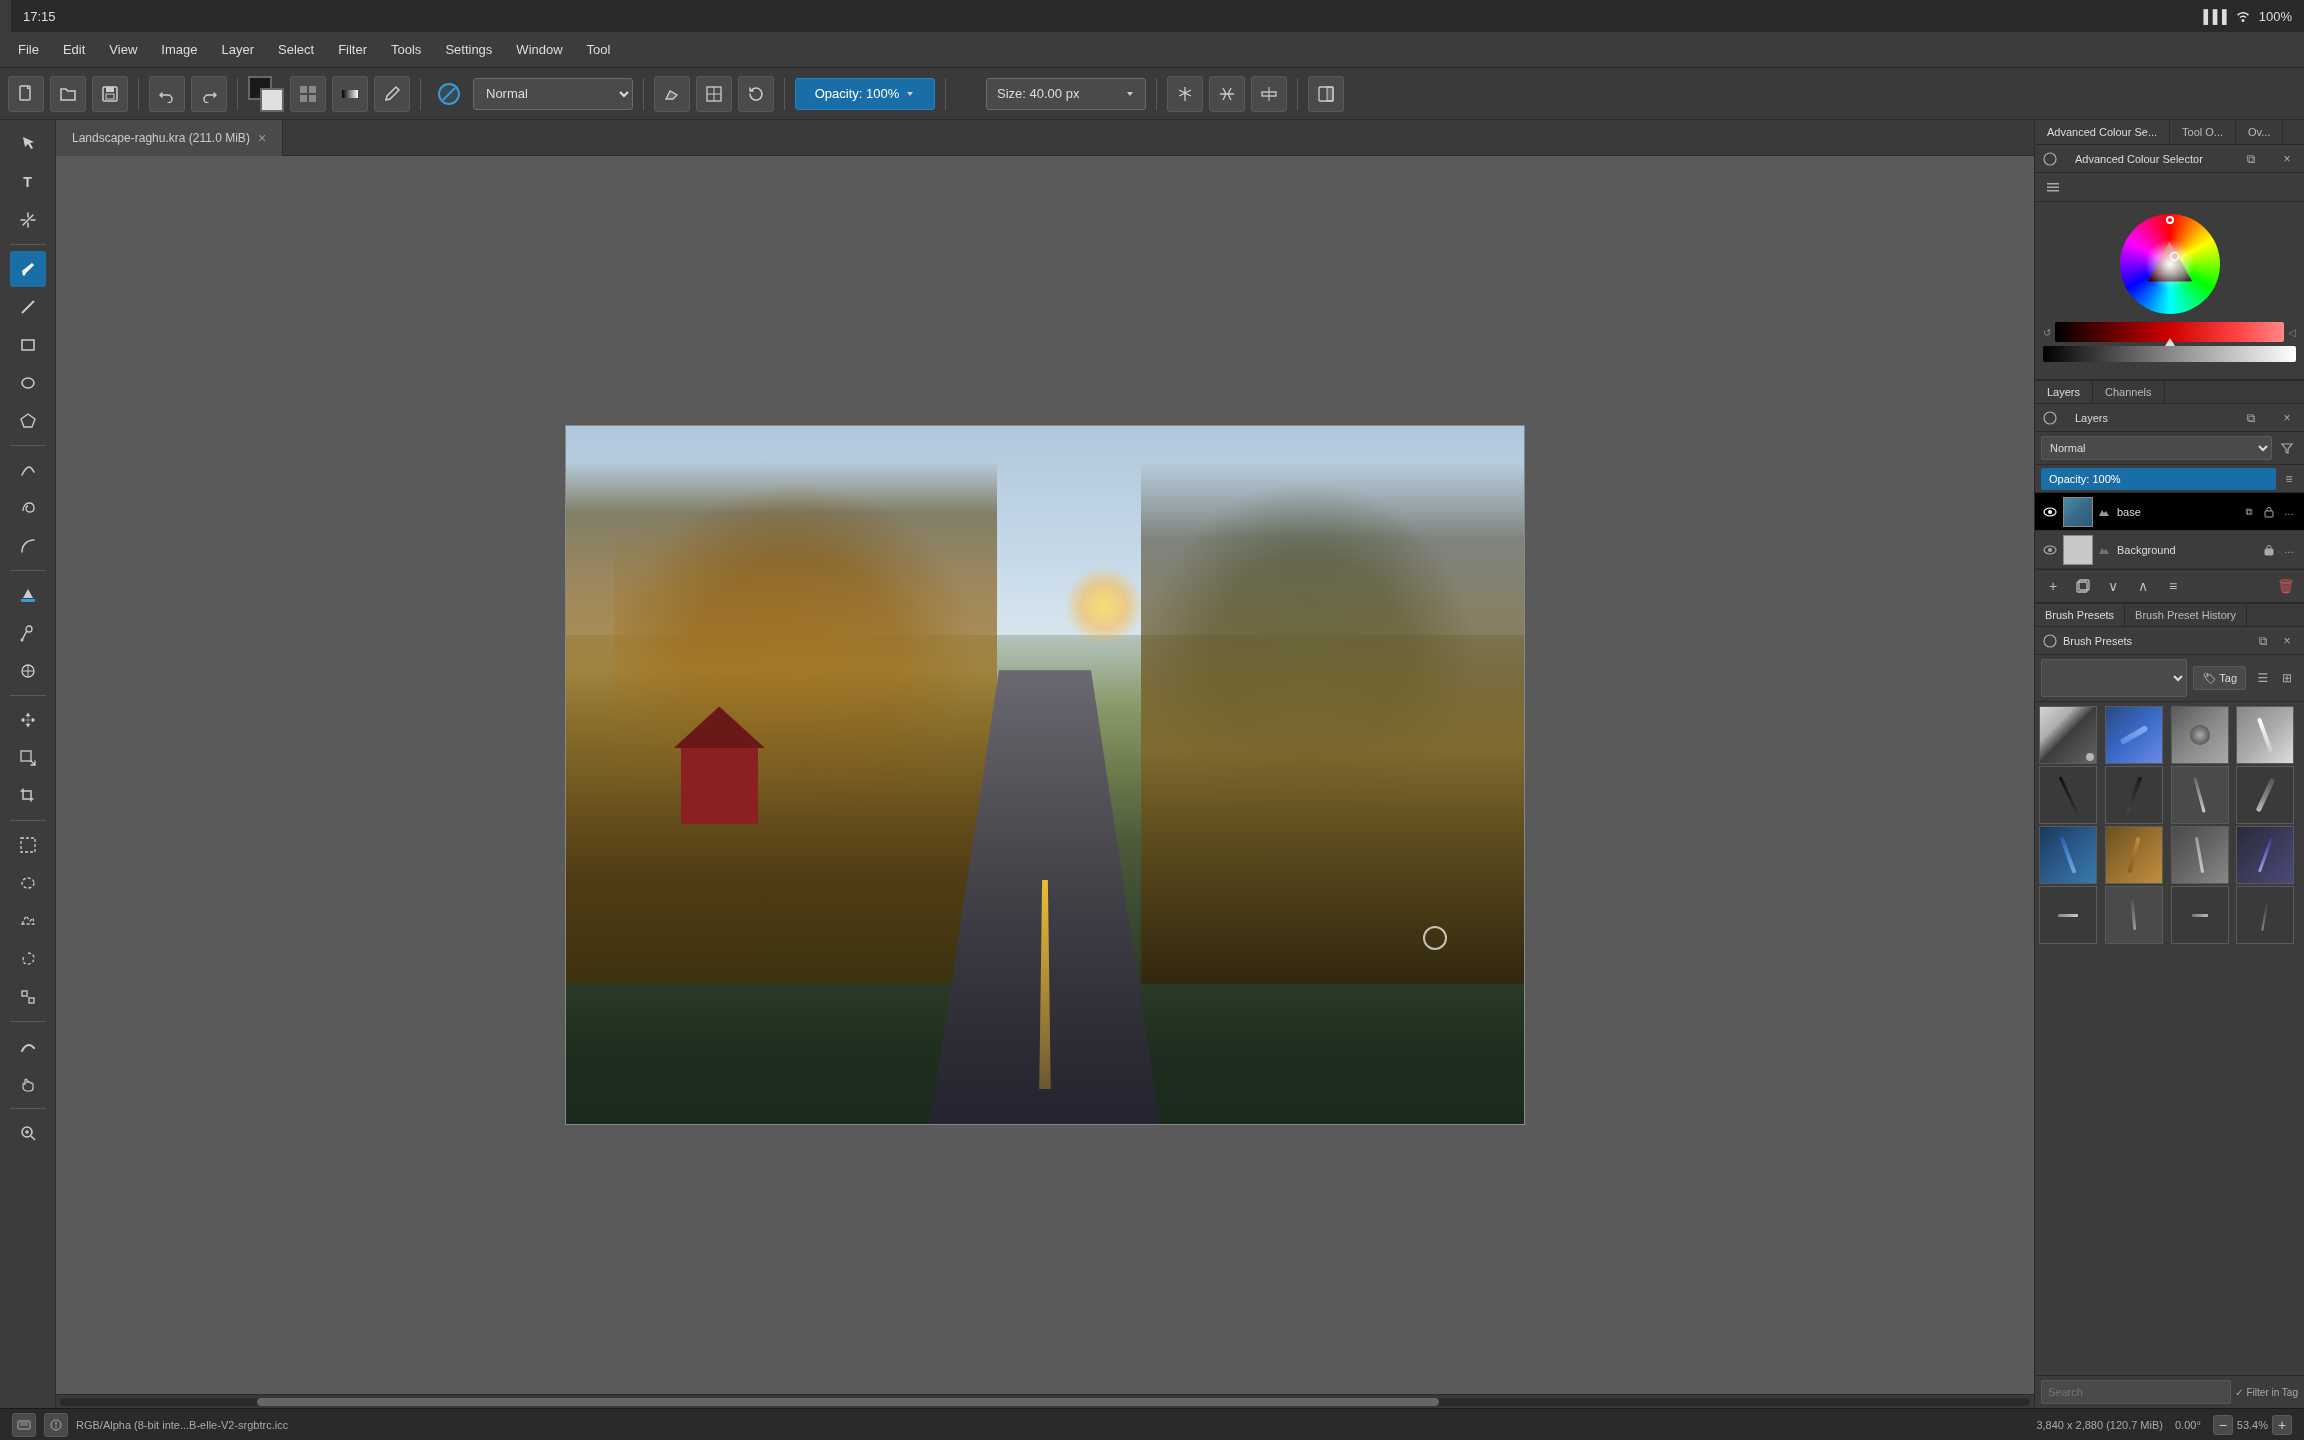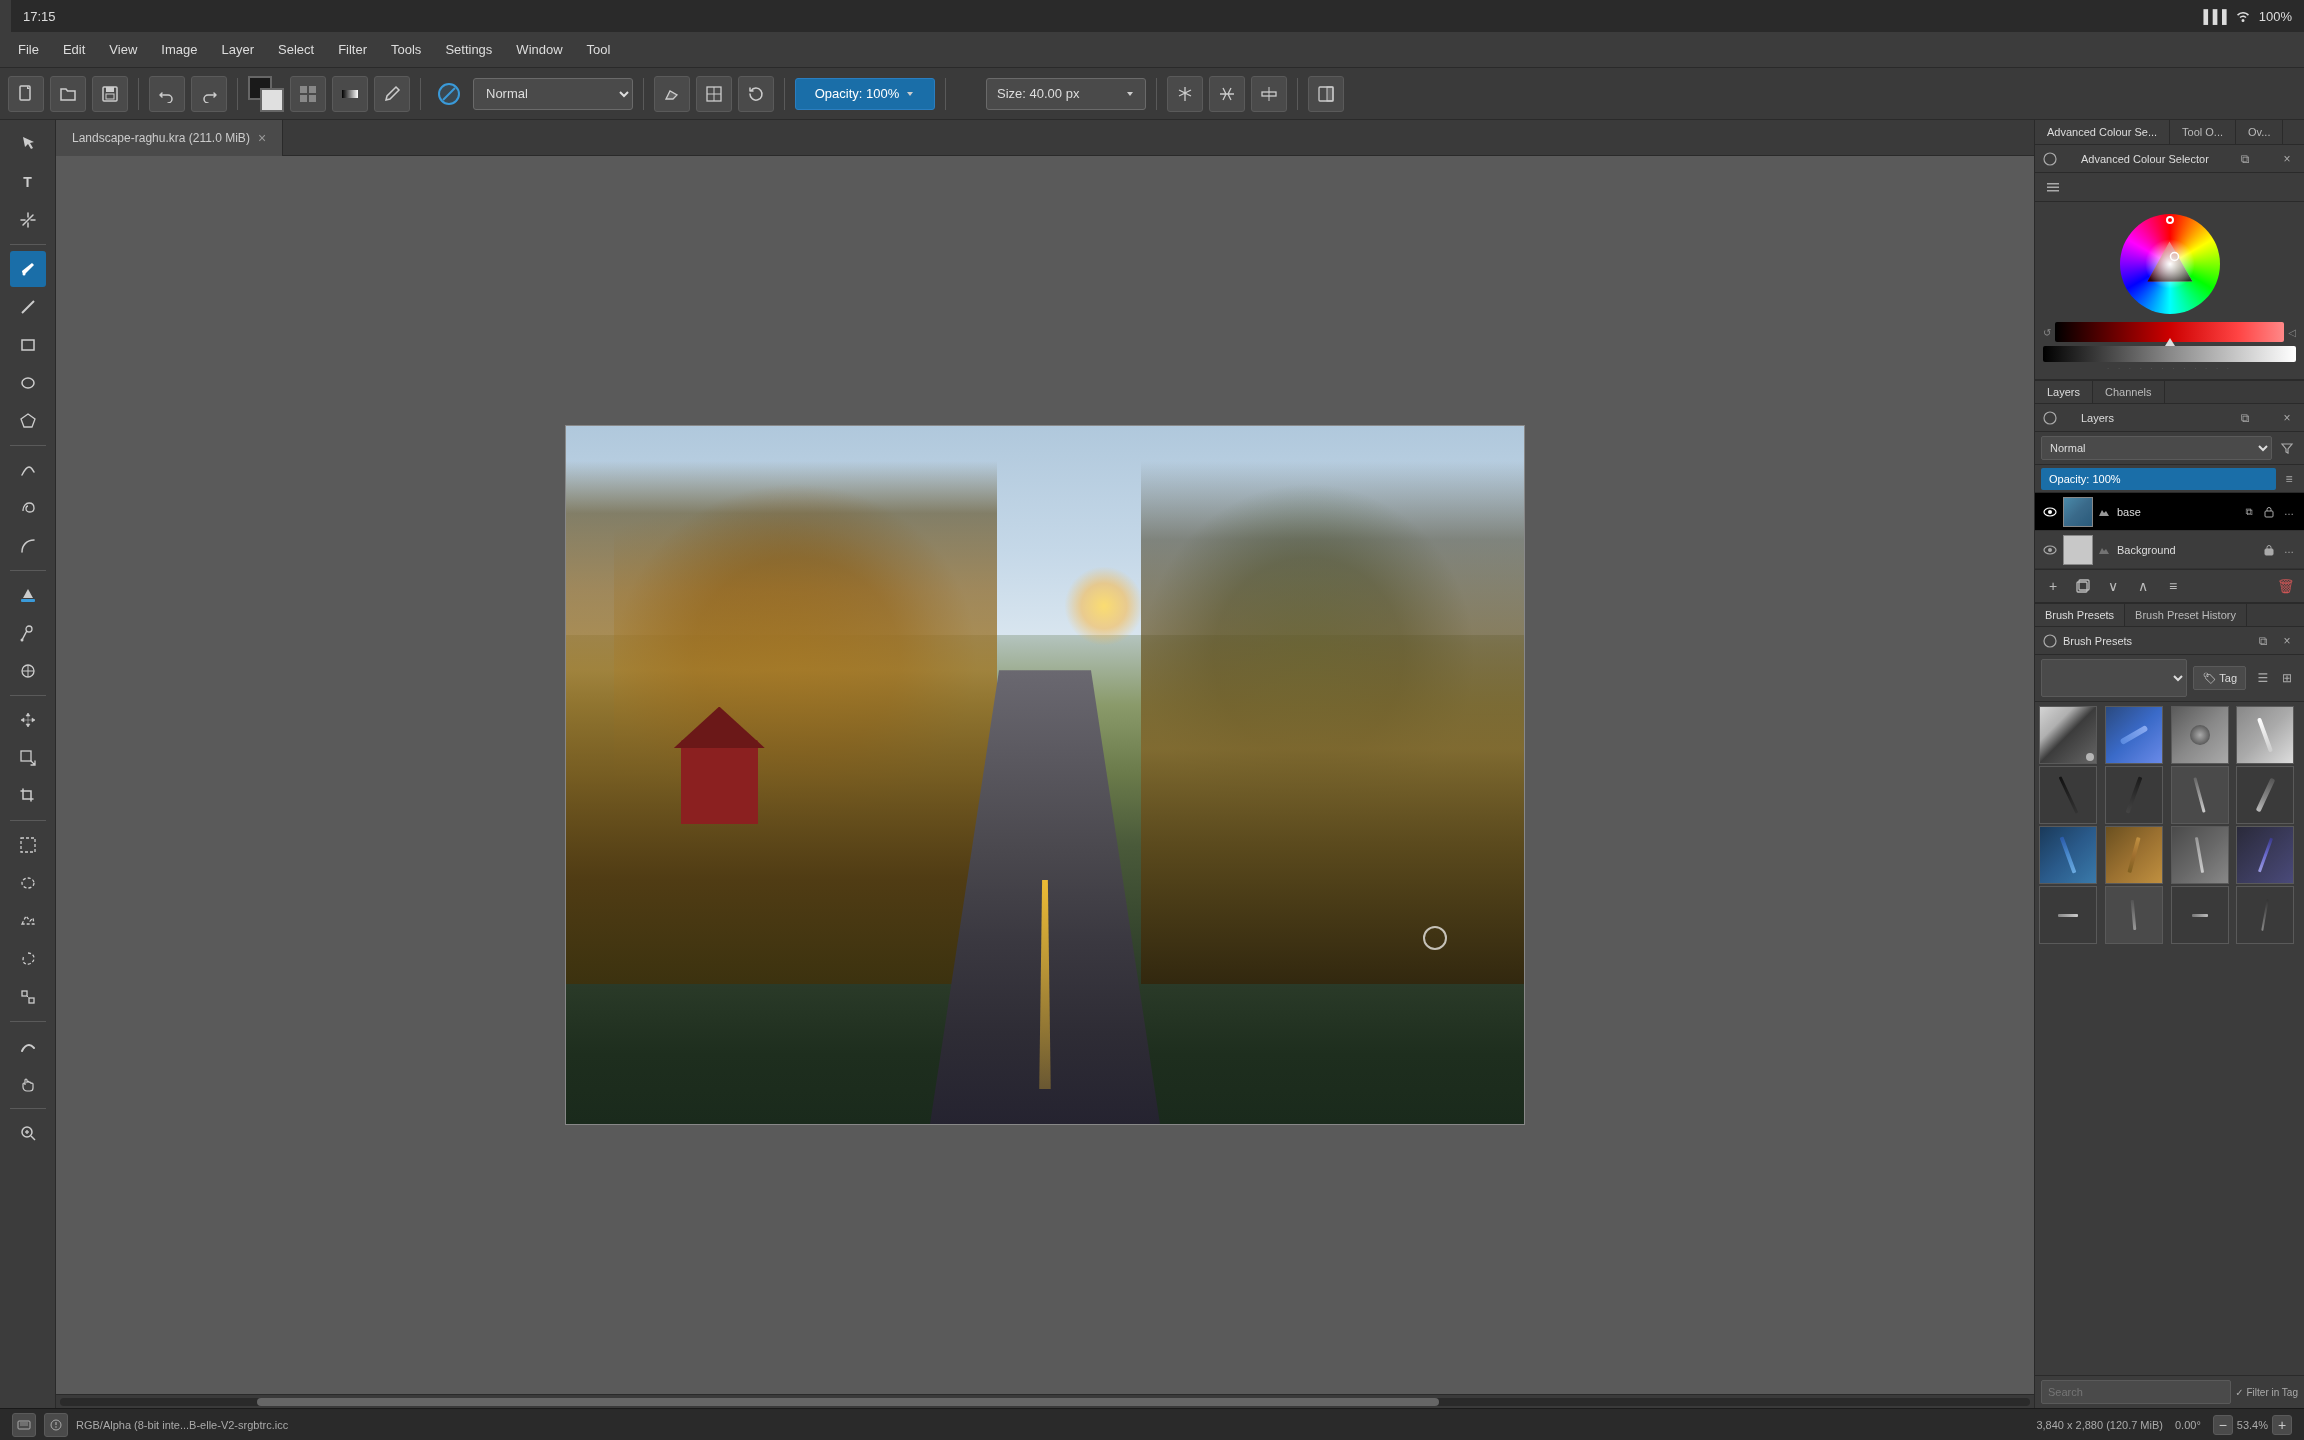--- a/index.html
+++ b/index.html
@@ -400,21 +400,21 @@
     
     .colour-panel {
       background: #3c3c3c;
       border-bottom: 2px solid #2a2a2a;
       flex-shrink: 0;
     }
     .panel-header {
       display: flex;
       align-items: center;
       padding: 4px 8px;
-      gap: 24px;
+      gap: 18px;
       border-bottom: 1px solid #2a2a2a;
       height: 28px;
     }
     .panel-header-title {
       font-size: 11px;
       color: #ddd;
       flex: 1;
     }
     .panel-header-btn {
       width: 18px;

